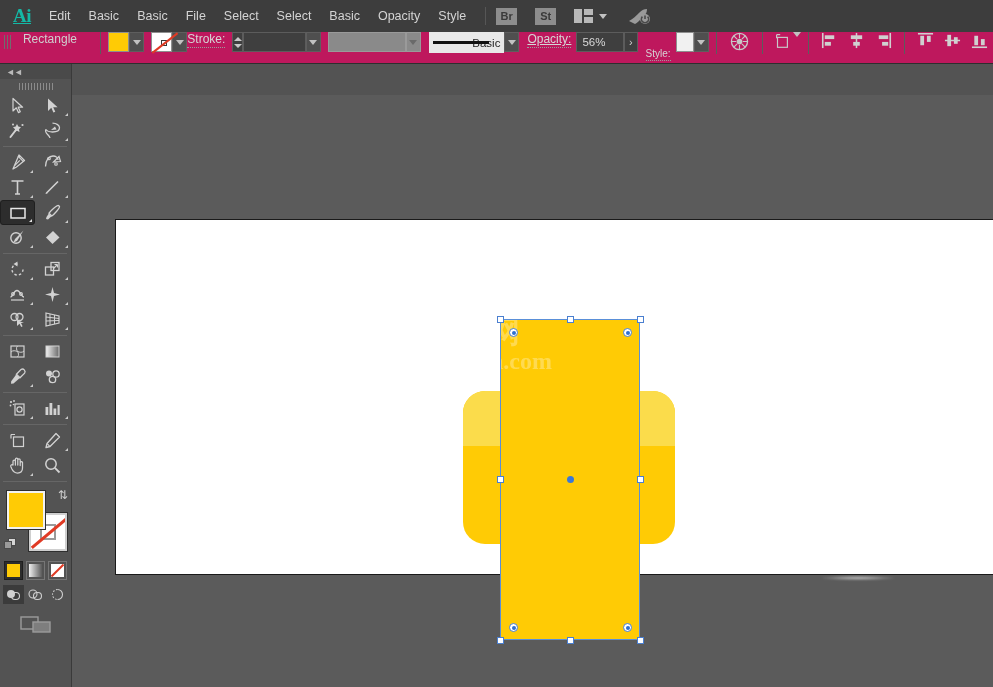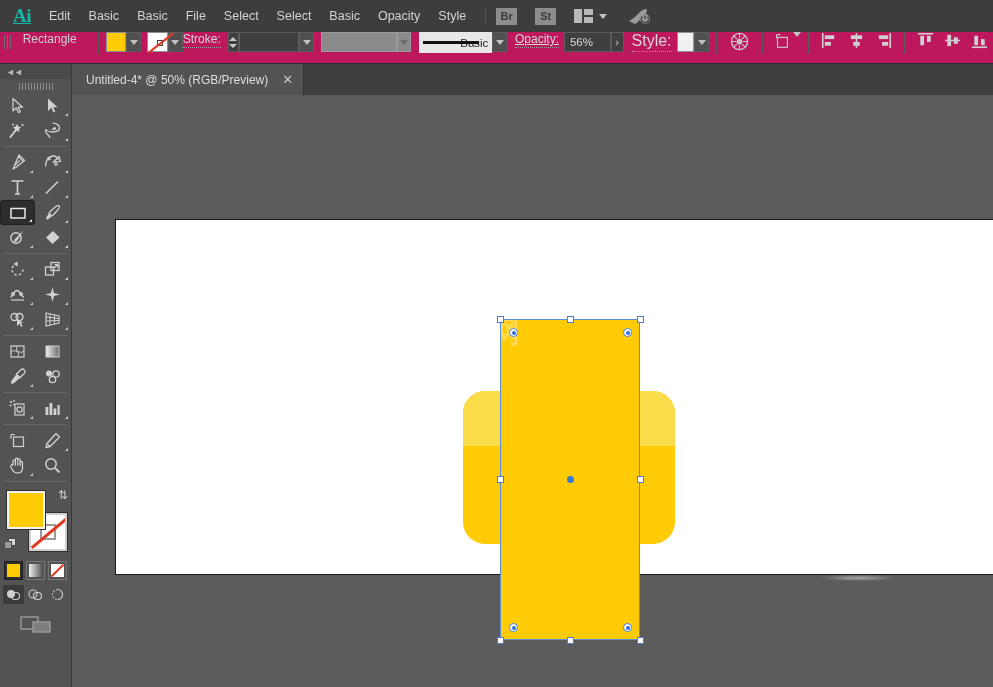--- a/index.html
+++ b/index.html
@@ -130,21 +130,21 @@
     display: flex; align-items: center; justify-content: flex-end;
     padding-right: 4px; box-sizing: border-box; position: relative;
     color: #222; font-size: 11.5px;
   }
   .brush-field::before {
     content:""; position:absolute; left:4px; top:9px;
     width: 56px; height: 3px; background:#111;
   }
   .opacity-label { color:#d6d6d6; font-size:12px; margin:0 5px 0 8px;
     border-bottom: 1px dotted #9c9c9c; padding-bottom:1px;text-decoration:underline; }
-  .style-label { color:#d6d6d6; font-size:16px; margin:0 5px 0 8px;
+  .style-label { color:#d6d6d6; font-size:10px; margin:16px 5px 0 8px;
     border-bottom: 1px dotted #9c9c9c; padding-bottom:1px; }
   .align-ic { width:17px; height:17px; margin:0 5px; }
   .cb-icon-btn { display:flex; align-items:center; justify-content:center; }
 
   
   .tabbar {
     position: absolute; left: 0; top: 64px;
     width: 993px; height: 31px;
     background: #3f3f3f;
     box-sizing: border-box;
@@ -509,26 +509,20 @@
     </div>
     <div class="align-ic">
       <svg width="17" height="17" viewBox="0 0 18 18" class="ic">
         <rect x="1" y="15.3" width="16" height="1.7" fill="#d0d0d0"></rect>
         <rect x="3.5" y="4" width="4" height="10" fill="#d0d0d0"></rect>
         <rect x="10.5" y="7.5" width="4" height="6.5" fill="#d0d0d0"></rect>
       </svg>
     </div>
   </div>
 
-  <div class="tabbar">
-    <div class="doctab">
-      <span class="doctab-label">Untitled-4* @ 50% (RGB/Preview)</span>
-      <span class="doctab-close">✕</span>
-    </div>
-  </div>
 
   <div class="toolpanel">
     <div class="tp-header">
       <span class="tp-collapse">◄◄</span>
     </div>
     <div class="tp-grip">
         <i></i>
       </div>
 
     <div class="tool-grid">
@@ -828,20 +822,21 @@
     <div class="artboard"></div>
     <div class="art-shadow"></div>
 
     <div class="artwork">
       <div class="shape-back"></div>
       <div class="shape-back-top"></div>
       <div class="shape-front"></div>
 
       <div class="watermark">
         <div class="wm-l1">网</div>
+        <div class="wm-l2">n.com</div>
       </div>
     </div>
 
     <div>
       <div class="sel-box"></div>
 
       <div class="sel-handle" style="left:424.5px;top:220.5px;"></div>
       <div class="sel-handle" style="left:494.5px;top:220.5px;"></div>
       <div class="sel-handle" style="left:564.5px;top:220.5px;"></div>
       <div class="sel-handle" style="left:424.5px;top:381px;"></div>

